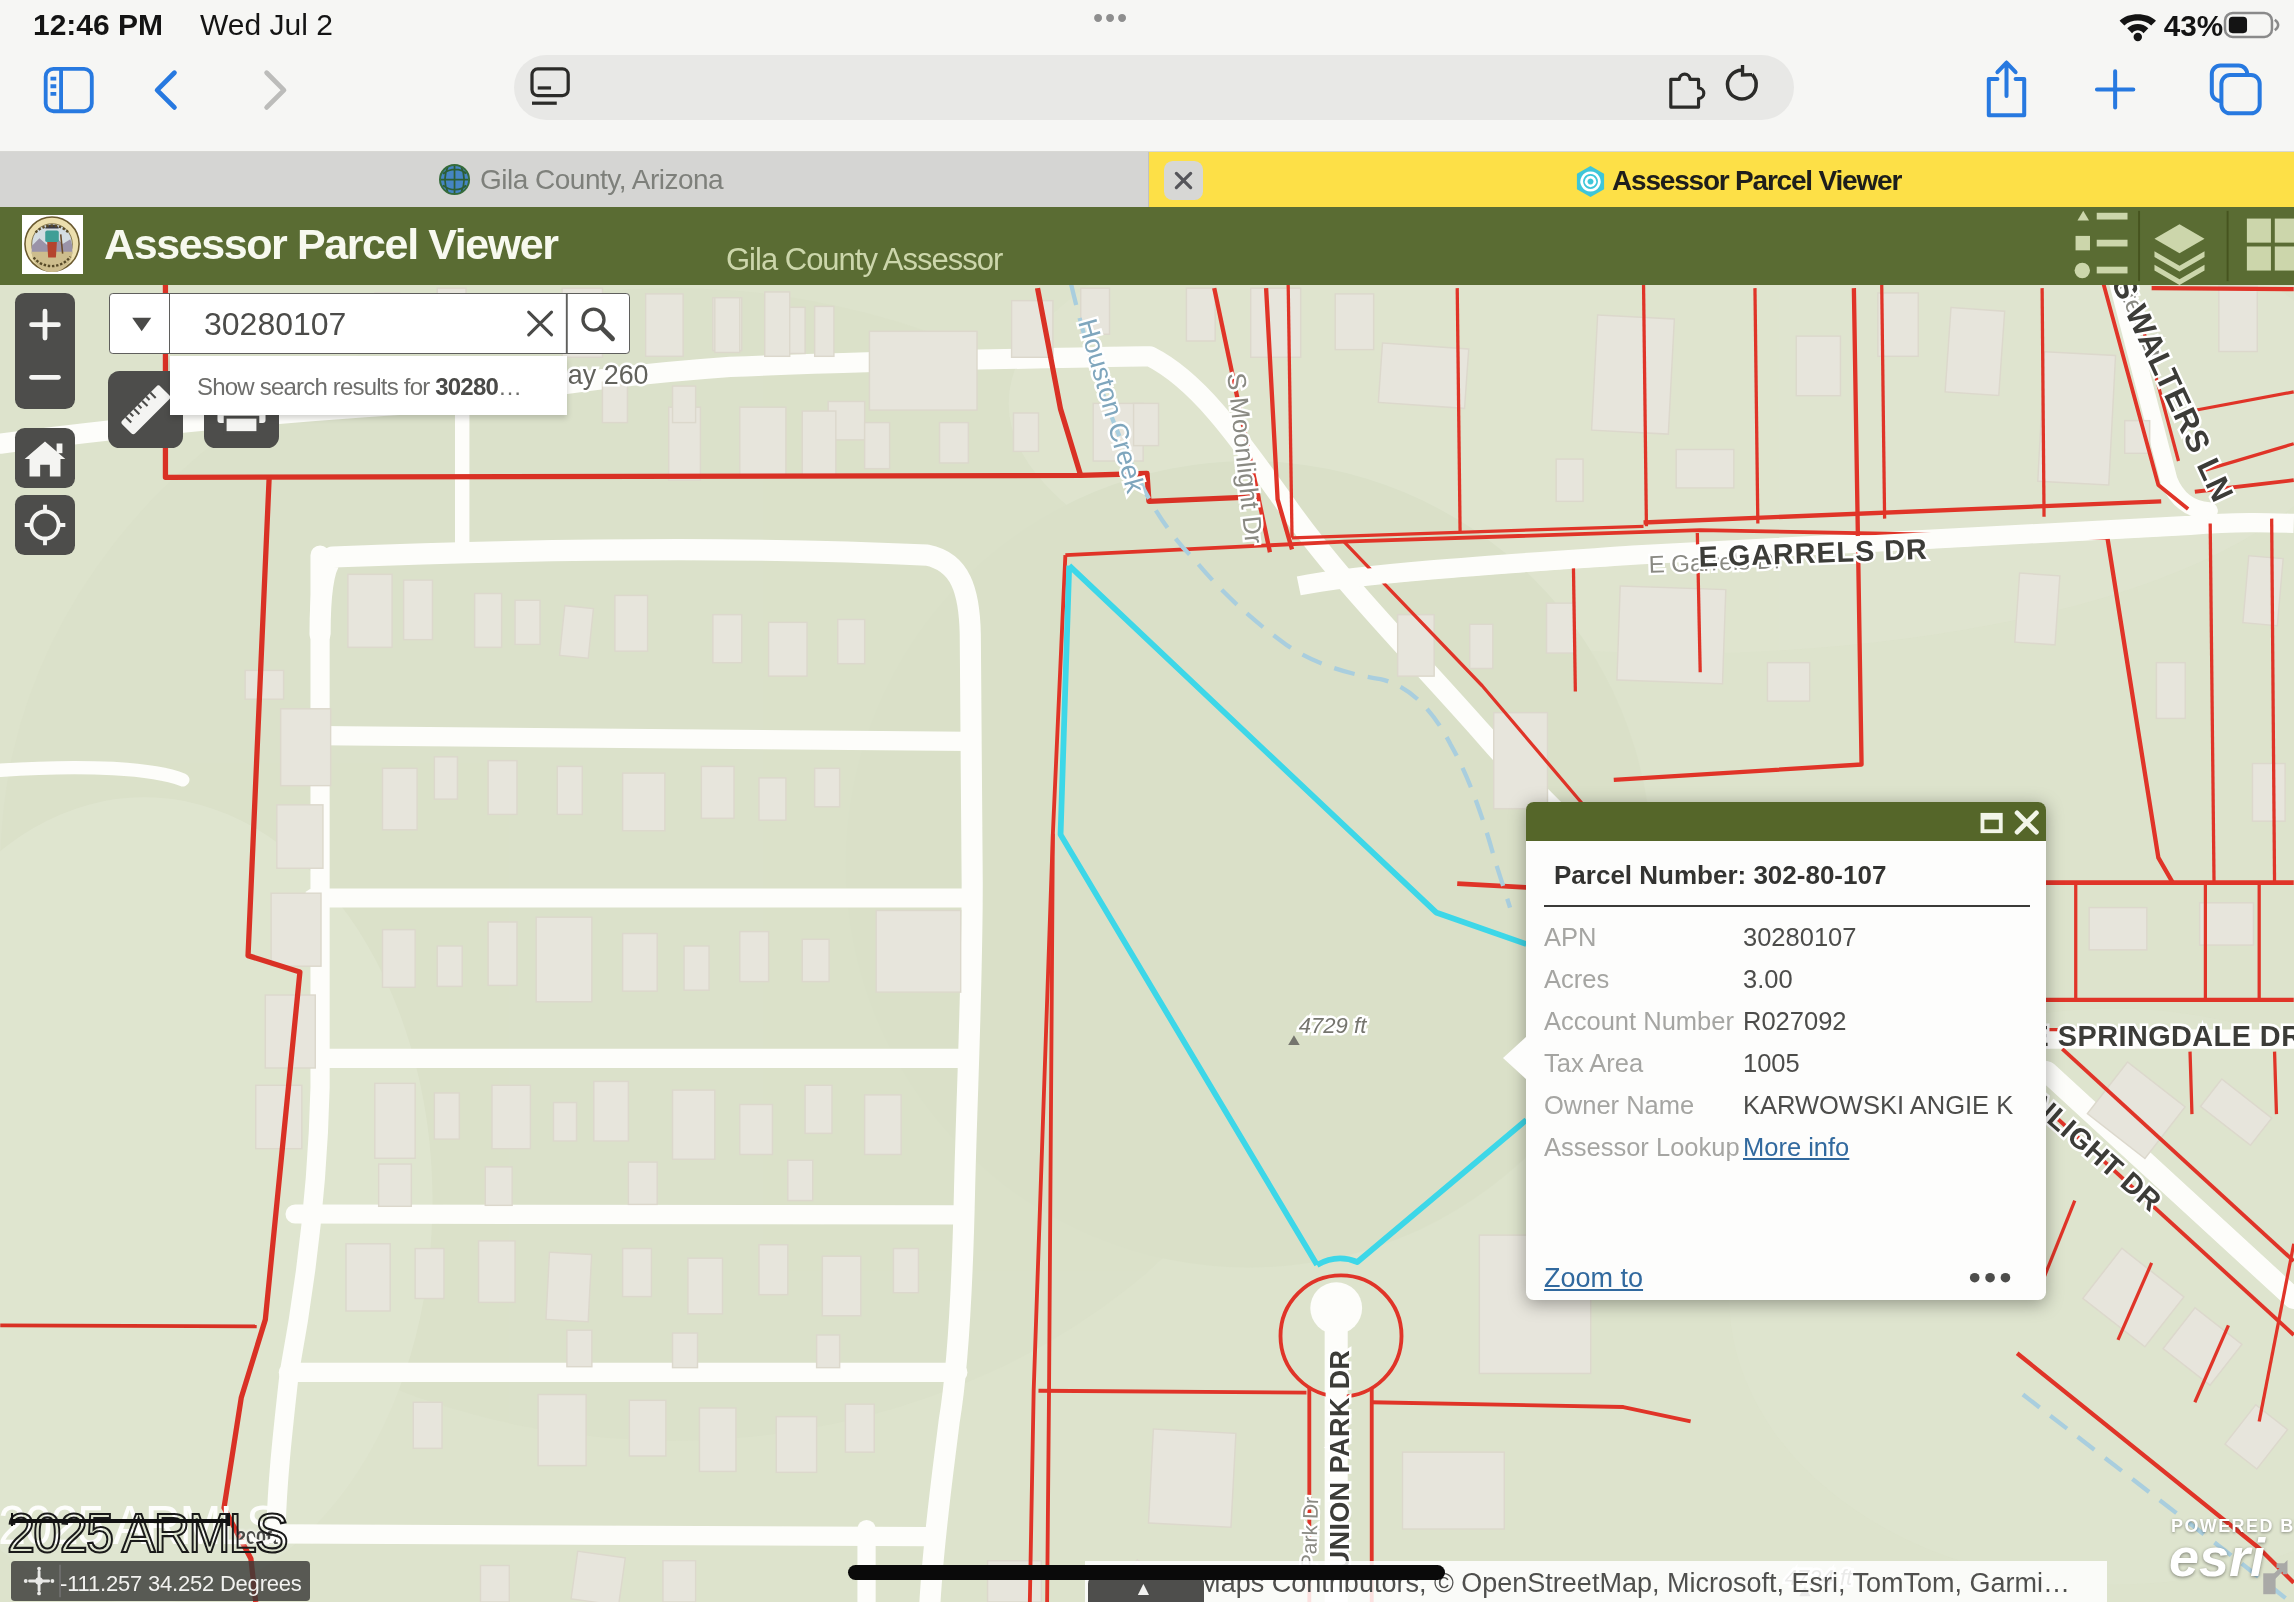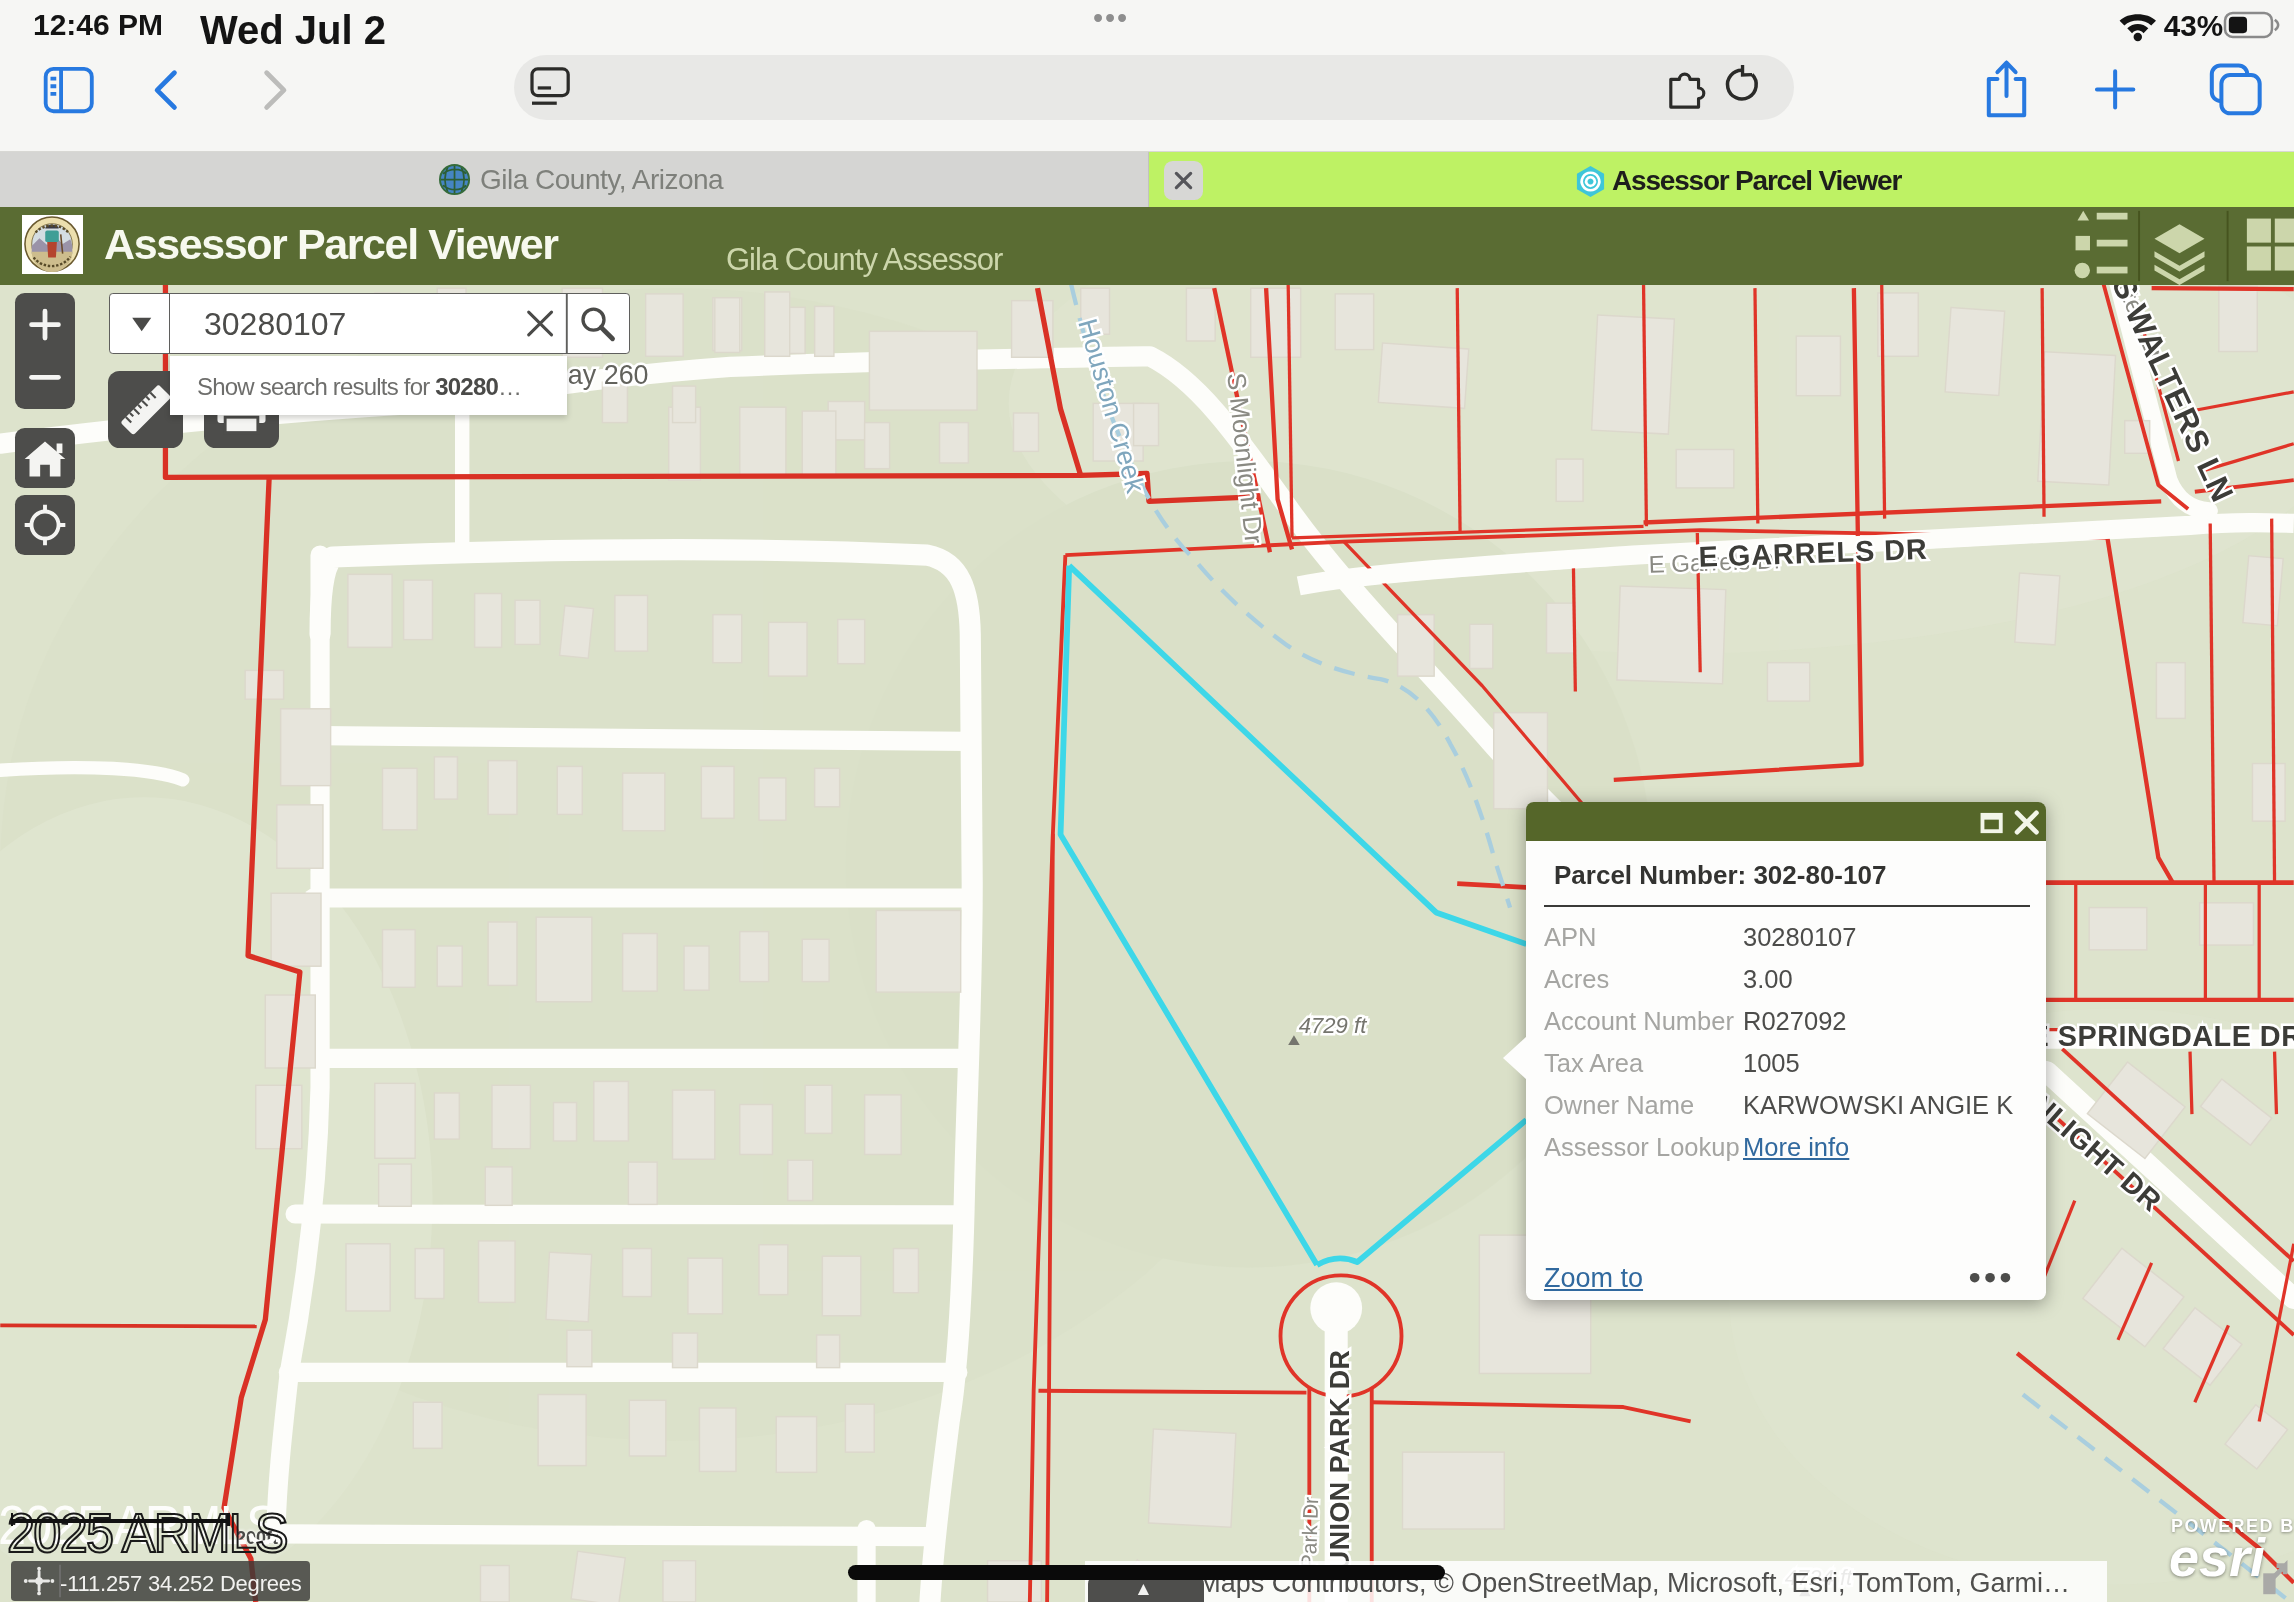--- a/index.html
+++ b/index.html
@@ -2,21 +2,21 @@
 <html><head>
 <meta charset="utf-8">
 <style>
   * { margin:0; padding:0; box-sizing:border-box; }
   html,body { width:2294px; height:1602px; overflow:hidden; background:#dde3cc;
     font-family:"Liberation Sans", sans-serif; }
   .abs { position:absolute; }
   #page { position:relative; width:2294px; height:1602px; }
   
   #chrome { position:absolute; left:0; top:0; width:2294px; height:207px; background:#f6f6f4; z-index:30; }
-  #tabstrip { position:absolute; left:0; top:151px; width:2294px; height:73px; background:#bef264; border-top:1.9px solid #d8d8d4; z-index:31; }
+  #tabstrip { position:absolute; left:0; top:151px; width:2294px; height:73px; background:#fde047; border-top:1.9px solid #d8d8d4; z-index:31; }
   #tab1 { position:absolute; left:0; top:0; width:1149px; height:56px; background:#d5d5d3; border-right:1.9px solid #c2c2c0; }
   #header { position:absolute; left:0; top:207px; width:2294px; height:78px; background:#5a6c33; z-index:32; }
   
   .mapbtn { position:absolute; background:#4d4d4b; border-radius:9.6px; z-index:10; }
   #popup { position:absolute; left:1526px; top:802px; width:520px; height:498px; background:#fdfdfc;
      border-radius:7.7px; box-shadow:0 3.8px 17.3px rgba(0,0,0,.35); z-index:12; }
   .lbl { color:#a5a5a2; }
   .val { color:#4c4c4a; }
 </style>
 </head>
@@ -433,21 +433,21 @@
 <svg class="abs" style="left:2260px;top:1560px;z-index:5" width="35" height="38" viewBox="0 0 36 40">
   <path d="M3,14 L16,14 L16,36 L3,36 Z" fill="#a9a9a7"></path>
   <path d="M10,22 L26,6 L26,15 M26,6 L17,6" stroke="#a9a9a7" stroke-width="5" fill="none"></path>
 </svg>
 
 <div class="abs" style="left:848px; top:1565px; width:597px; height:15.4px; background:#0a0a0a; border-radius:7.7px; z-index:9;"></div>
 
 <div id="chrome">
 
   <div class="abs" style="left:33px; top:7.7px; font-size:30px; font-weight:600; color:#141414;">12:46 PM</div>
-  <div class="abs" style="left:200px; top:7.7px; font-size:40px; font-weight:700; color:#141414;">Wed Jul 2</div>
+  <div class="abs" style="left:200px; top:7.7px; font-size:30px; font-weight:400; color:#141414;">Wed Jul 2</div>
   <div class="abs" style="left:1093px; top:1.9px; font-size:29px; color:#8e8e8e; letter-spacing:1.9px;">•••</div>
   <svg class="abs" style="left:2110px;top:5.8px" width="184" height="37" viewBox="0 0 192 38">
 
     <g fill="#141414">
       <path d="M10,15 C19,6 39,6 48,15 L43,20 C36,13 22,13 15,20 Z"></path>
       <path d="M18,23 C24,17 34,17 40,23 L35,28 C31,24 27,24 23,28 Z"></path>
       <circle cx="29" cy="32" r="4.4"></circle>
     </g>
     <text x="56" y="31" font-size="31" font-weight="600" fill="#141414">43%</text>
     <rect x="120" y="7" width="49" height="25" rx="8" fill="none" stroke="#8a8a8a" stroke-width="2.6"></rect>

